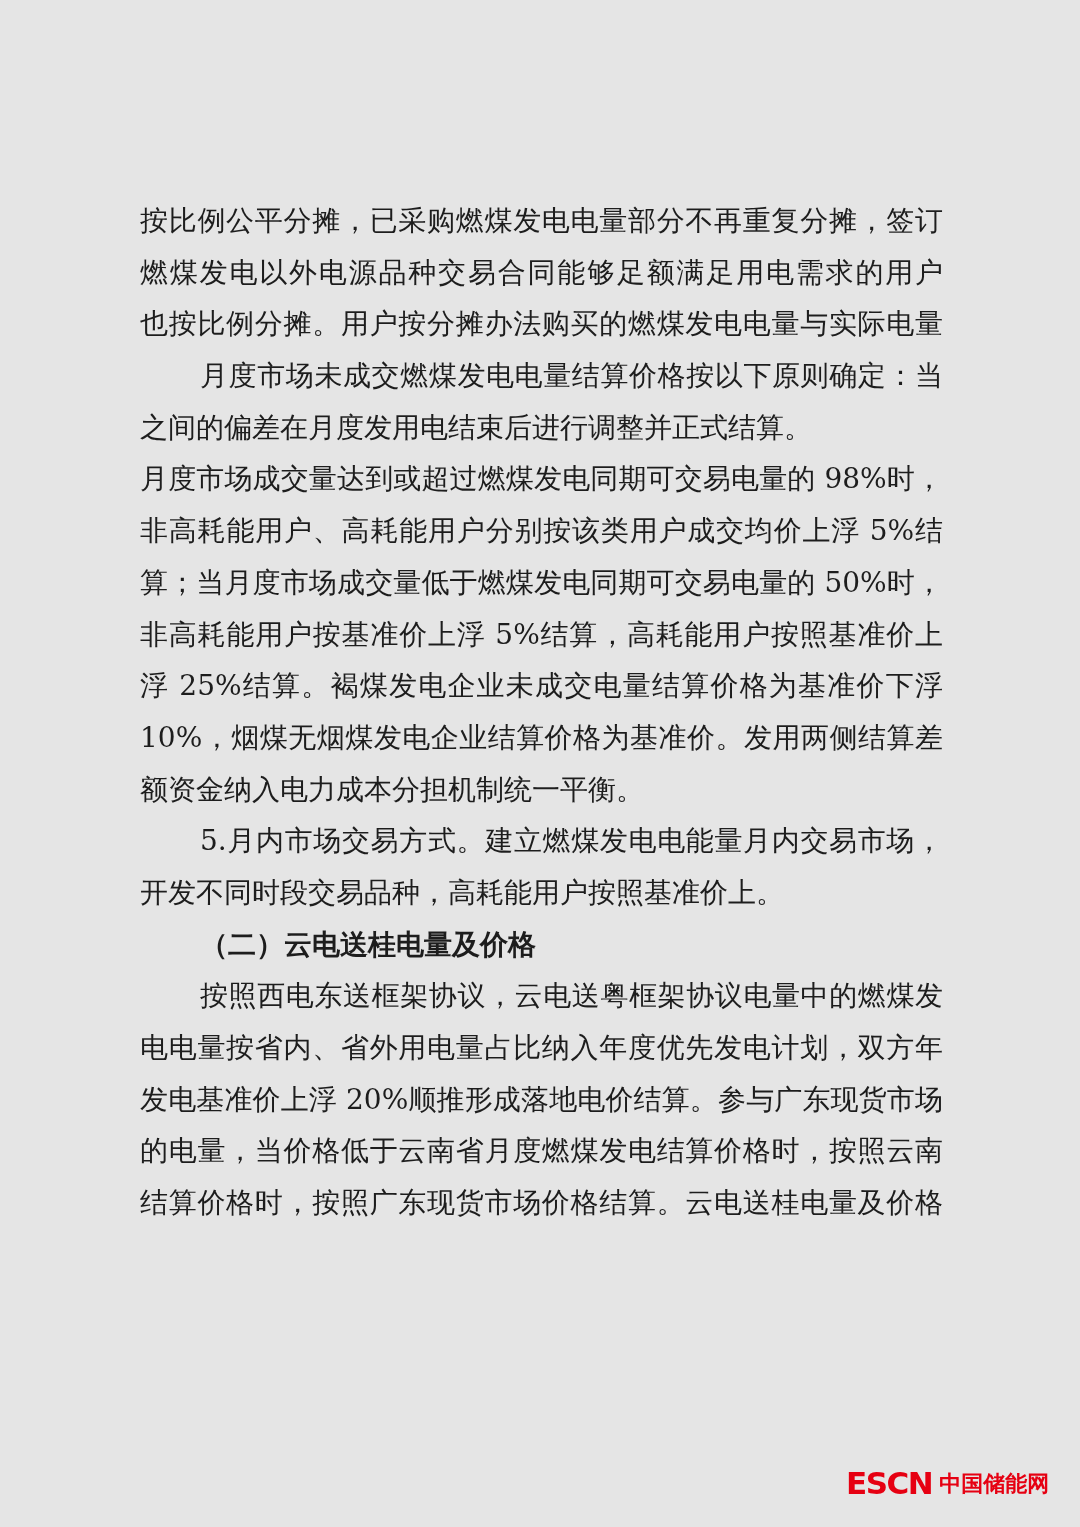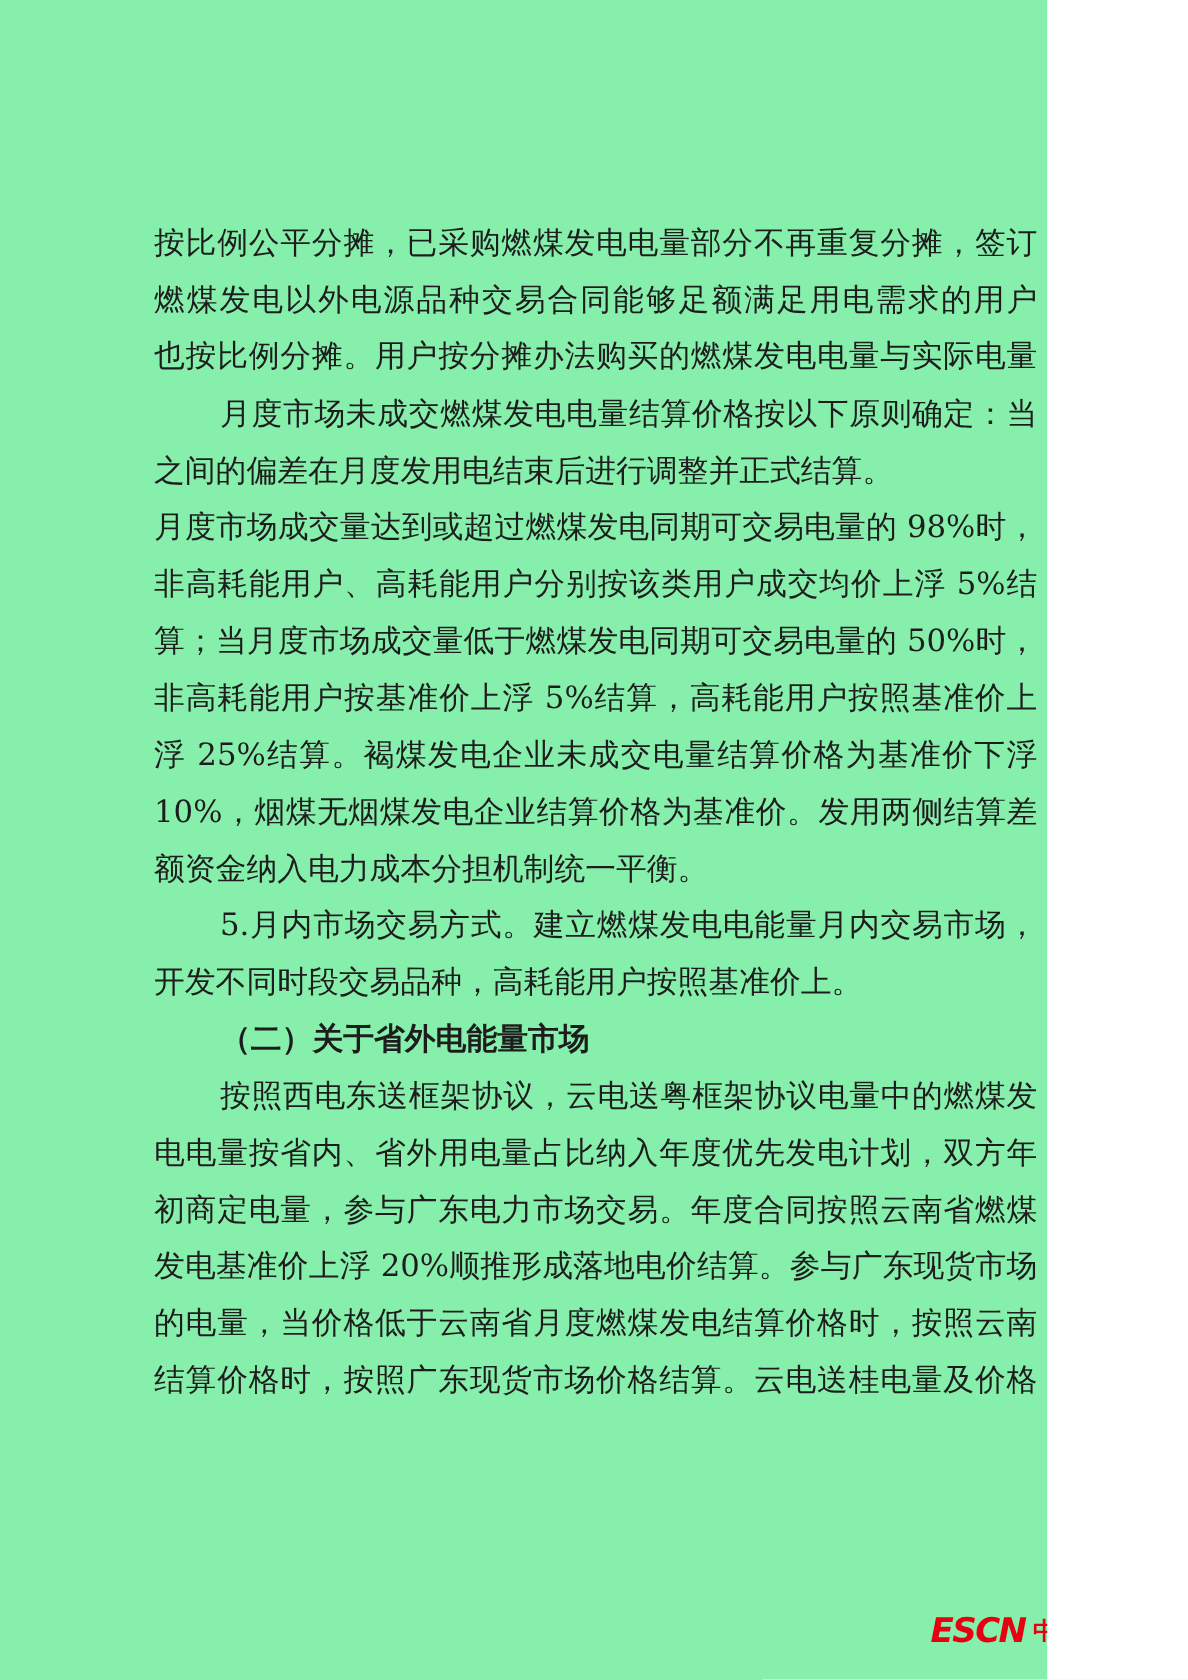--- a/index.html
+++ b/index.html
@@ -2,23 +2,23 @@
 <html><head>
 <meta charset="utf-8">
 <style>
   html, body {
     margin: 0;
     padding: 0;
     background: #ffffff;
   }
   .page {
     position: relative;
-    width: 952px;
+    width: 1080px;
     height: 1527px;
-    background: #86efac;
+    background: #e5e5e5;
     overflow: hidden;
     font-family: "DejaVu Serif", serif;
   }
   .content {
     position: absolute;
     left: 140px;
     top: 195px;
     width: 803px;
     color: #1d1d1d;
     font-size: 28px;
@@ -48,21 +48,20 @@
     align-items: center;
     gap: 7px;
     white-space: nowrap;
   }
   .logo-escn {
     font-family: "DejaVu Sans", sans-serif;
     font-weight: 800;
     font-size: 31px;
     letter-spacing: -1.5px;
     line-height: 1;
-    font-style: italic;
   }
   .logo-cn {
     font-family: "DejaVu Sans", sans-serif;
     font-weight: bold;
     font-size: 22px;
     line-height: 1;
   }
 </style>
 </head>
 <body>
@@ -76,24 +75,23 @@
       <div class="line no-just">之间的偏差在月度发用电结束后进行调整并正式结算。</div>
       <div class="line">月度市场成交量达到或超过燃煤发电同期可交易电量的 98%时，</div>
       <div class="line">非高耗能用户、高耗能用户分别按该类用户成交均价上浮 5%结</div>
       <div class="line">算；当月度市场成交量低于燃煤发电同期可交易电量的 50%时，</div>
       <div class="line">非高耗能用户按基准价上浮 5%结算，高耗能用户按照基准价上</div>
       <div class="line">浮 25%结算。褐煤发电企业未成交电量结算价格为基准价下浮</div>
       <div class="line">10%，烟煤无烟煤发电企业结算价格为基准价。发用两侧结算差</div>
       <div class="line no-just">额资金纳入电力成本分担机制统一平衡。</div>
       <div class="line indent">5.月内市场交易方式。建立燃煤发电电能量月内交易市场，</div>
       <div class="line no-just">开发不同时段交易品种，高耗能用户按照基准价上。</div>
-      <div class="line indent no-just bold">（二）关于省外电能量市场</div>
+      <div class="line indent no-just bold">（二）云电送桂电量及价格</div>
       <div class="line indent">按照西电东送框架协议，云电送粤框架协议电量中的燃煤发</div>
       <div class="line">电电量按省内、省外用电量占比纳入年度优先发电计划，双方年</div>
-      <div class="line">初商定电量，参与广东电力市场交易。年度合同按照云南省燃煤</div>
       <div class="line">发电基准价上浮 20%顺推形成落地电价结算。参与广东现货市场</div>
       <div class="line">的电量，当价格低于云南省月度燃煤发电结算价格时，按照云南</div>
       <div class="line">结算价格时，按照广东现货市场价格结算。云电送桂电量及价格</div>
     </div>
 
   <div class="logo" style="color: rgb(230, 0, 18);">
     <span class="logo-escn">ESCN</span>
     <span class="logo-cn">中国储能网</span>
   </div>
 </div>

